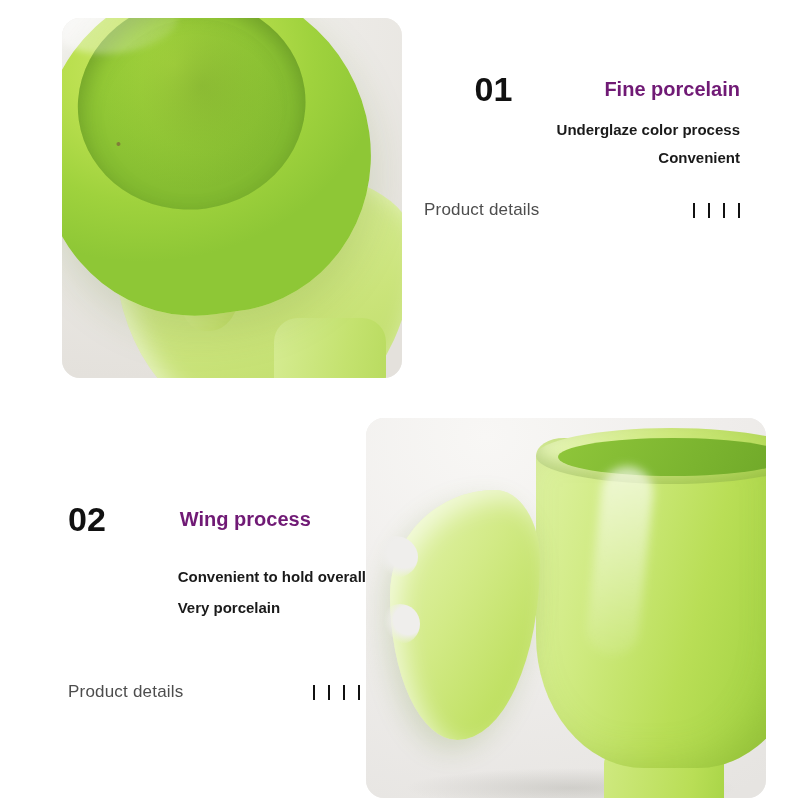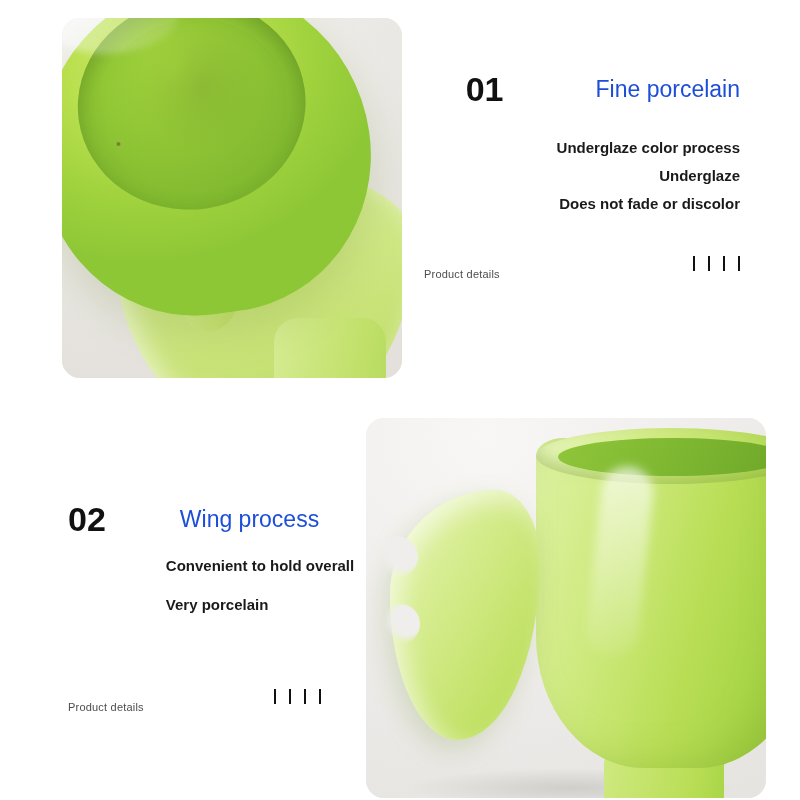--- a/index.html
+++ b/index.html
@@ -254,21 +254,21 @@
   }
 
   
   .tp-1 {
     padding: 70px 60px 0 22px;
     align-items: flex-end;
     text-align: right;
   }
   .tp-2 {
     padding: 100px 0 0 68px;
-    align-items: center;
+    align-items: flex-end;
     text-align: left;
   }
 
   .head-row {
     display: flex;
     align-items: center;
     gap: 92px;
     width: 100%;
     justify-content: flex-end;
   }
@@ -280,36 +280,36 @@
     justify-content: flex-start;
   }
 
   .num {
     font-size: 34px;
     font-weight: bold;
     letter-spacing: 0px;
     color: #111111;
   }
   .title {
-    font-size: 23px;
-    font-weight: normal;
-    color: #1d4ed8;
+    font-size: 20px;
+    font-weight: bold;
+    color: #701a75;
   }
 
   .bullets {
-    margin-top: 30px;
+    margin-top: 12px;
     display: flex;
     flex-direction: column;
     gap: 11px;
   }
   .bullets-2 {
-    margin-top: 18px;
+    margin-top: 29px;
     display: flex;
     flex-direction: column;
-    gap: 22px;
+    gap: 14px;
   }
   .bullet {
     font-size: 15px;
     font-weight: bold;
     color: #1a1a1a;
     white-space: nowrap;
   }
 
   .footer-row {
     margin-top: 34px;
@@ -320,24 +320,23 @@
   .footer-row-1 {
     justify-content: space-between;
     padding-left: 12px;
   }
   .footer-row-2 {
     margin-top: 66px;
     justify-content: flex-start;
     gap: 130px;
   }
   .footer-label {
-    font-size: 11px;
+    font-size: 17px;
     color: #4d4d4d;
     letter-spacing: 0.2px;
-    margin-top: 22px;
   }
   .ticks {
     display: flex;
     gap: 13px;
   }
   .tick {
     width: 2px;
     height: 15px;
     background: #111111;
   }
@@ -371,22 +370,21 @@
     </div>
 
     <div class="textpanel tp-1">
       <div class="head-row">
         <div class="num">01</div>
         <div class="title">Fine porcelain</div>
       </div>
 
       <div class="bullets">
         <div class="bullet">Underglaze color process</div>
-        <div class="bullet">Underglaze</div>
-        <div class="bullet">Does not fade or discolor</div>
+        <div class="bullet">Convenient</div>
       </div>
 
       <div class="footer-row footer-row-1">
         <div class="footer-label">Product details</div>
         <div class="ticks">
           <div class="tick"></div>
           <div class="tick"></div>
           <div class="tick"></div>
           <div class="tick"></div>
         </div>

